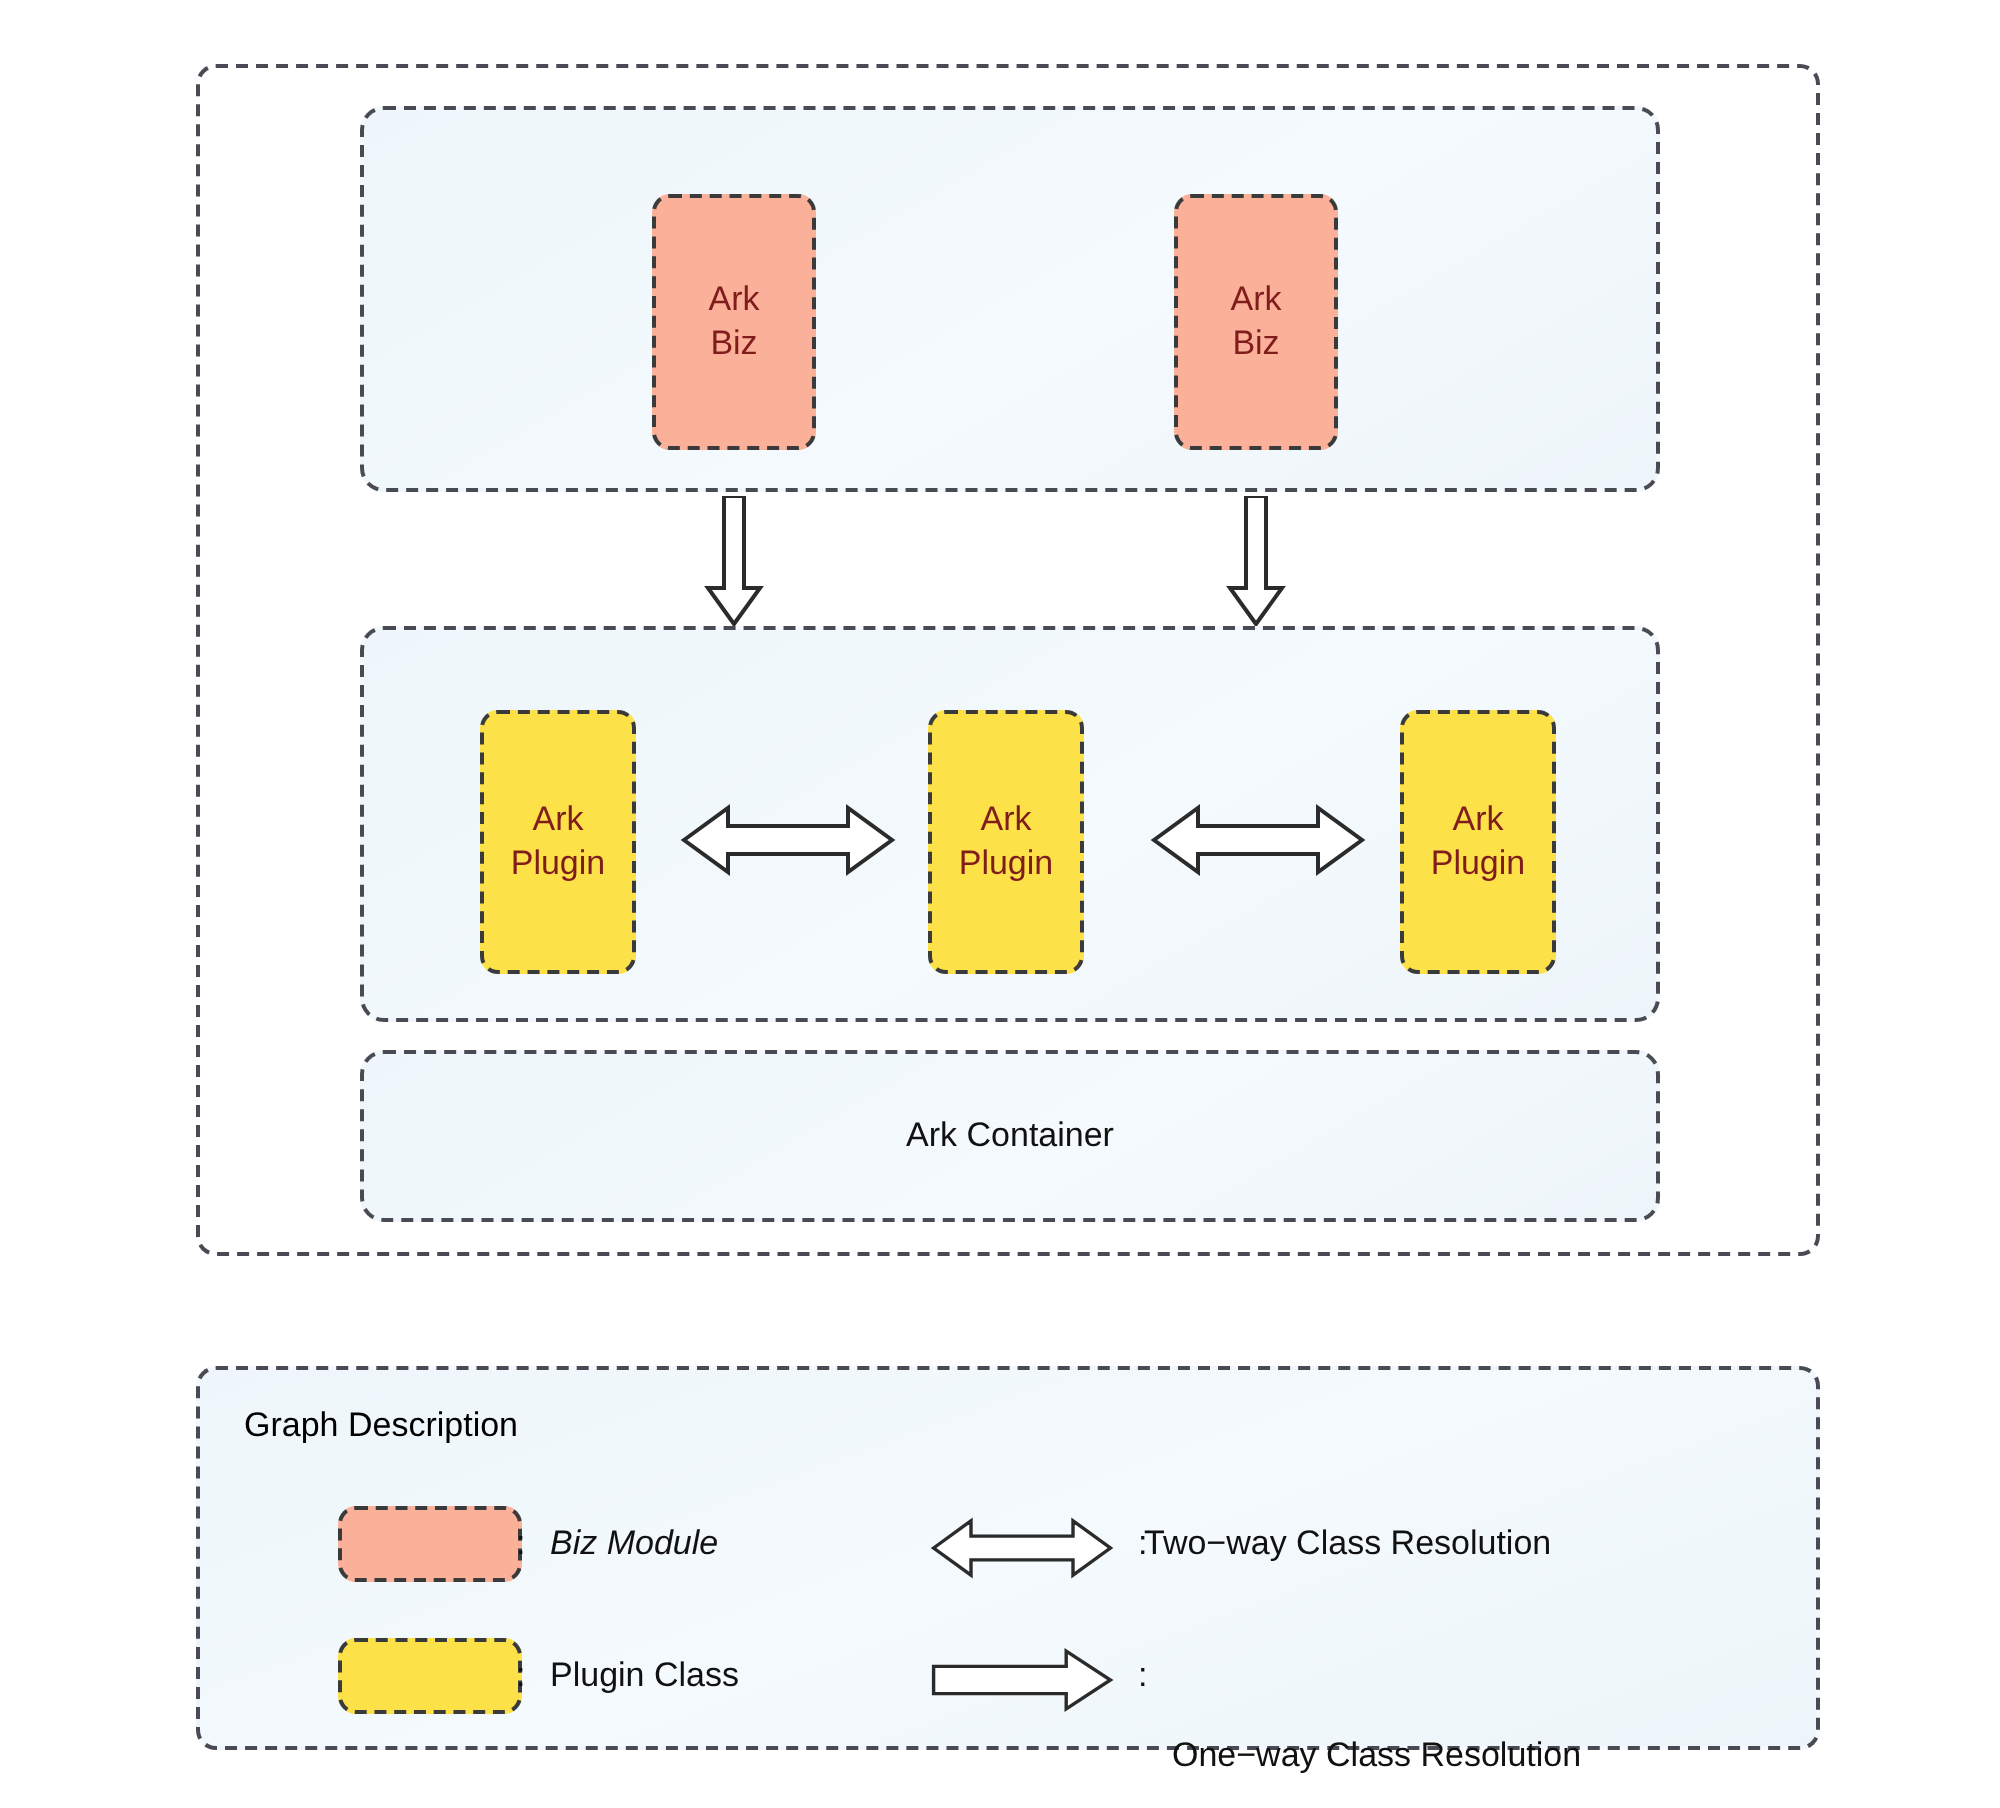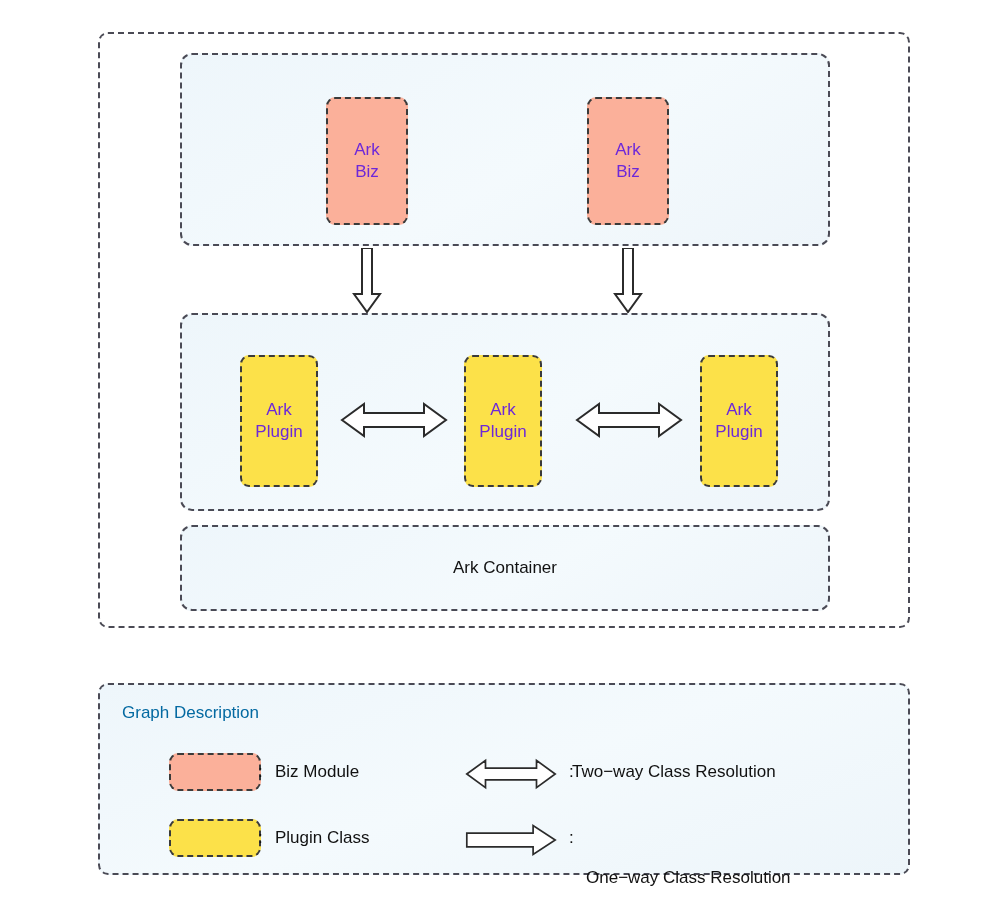--- a/index.html
+++ b/index.html
@@ -46,21 +46,21 @@
   .module-box {
     border: 2px dashed #3a3a3a;
     border-radius: 9px;
     box-sizing: border-box;
     display: flex;
     flex-direction: column;
     align-items: center;
     justify-content: center;
     line-height: 1.28;
     font-size: 17px;
-    color: #6d28d9;
+    color: #7f1d1d;
     text-align: center;
   }
   .biz-box {
     background: #fbb09a;
     width: 82px;
     height: 128px;
     top: 97px;
   }
   #biz-box-1 { left: 326px; }
   #biz-box-2 { left: 587px; }
@@ -99,39 +99,39 @@
     height: 192px;
     border: 2px dashed #4a4a55;
     border-radius: 10px;
     background: linear-gradient(160deg, #eef6fb 0%, #f4fafd 50%, #edf5fa 100%);
     box-sizing: border-box;
   }
   #legend-title {
     left: 122px;
     top: 703px;
     font-size: 17px;
-    color: #0369a1;
+    color: #000000;
   }
 
   .legend-swatch {
     width: 92px;
     height: 38px;
     border: 2px dashed #3a3a3a;
     border-radius: 9px;
     box-sizing: border-box;
   }
   #legend-swatch-biz    { left: 169px; top: 753px; background: #fbb09a; }
   #legend-swatch-plugin { left: 169px; top: 819px; background: #fce149; }
 
   .legend-text {
     font-size: 17px;
     color: #111;
     white-space: nowrap;
   }
-  #legend-label-biz    { left: 275px; top: 762px; }
+  #legend-label-biz    { left: 275px; top: 762px; font-style: italic; }
   #legend-label-plugin { left: 275px; top: 828px; }
   #legend-label-two-way { left: 572px; top: 762px; }
   #legend-label-one-way { left: 586px; top: 828px; margin-top: 40px; }
 
   #legend-arrow-two-way { left: 463px; top: 757px; }
   #legend-arrow-one-way { left: 463px; top: 823px; }
 </style>
 </head>
 <body>
 

